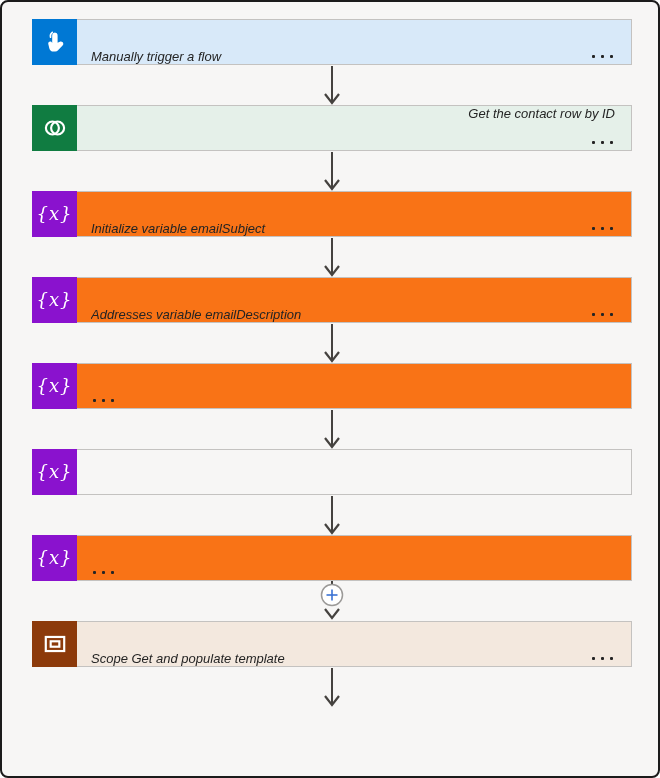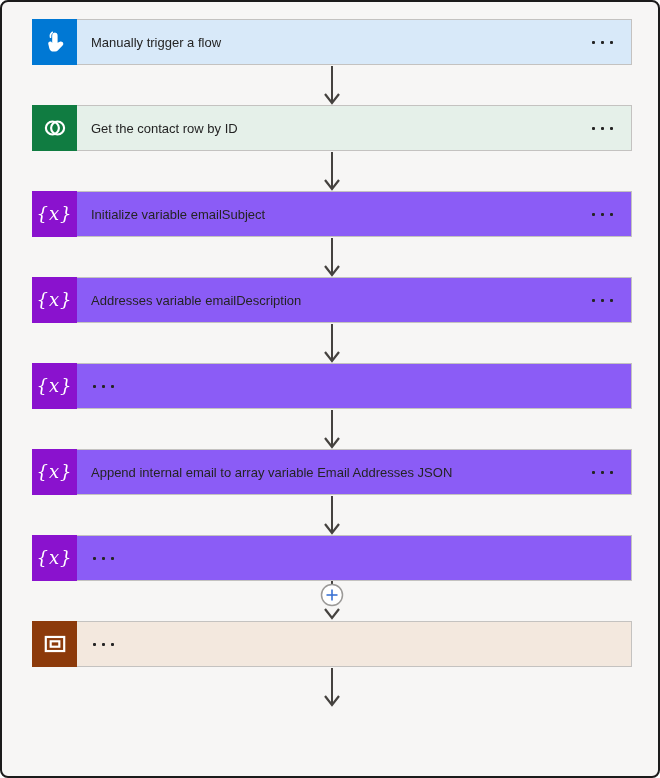--- a/index.html
+++ b/index.html
@@ -30,39 +30,40 @@
     width: 45px;
     display: flex;
     align-items: center;
     justify-content: center;
     margin: -1px 0 -1px -1px;
     height: 46px;
   }
   .node .body {
     flex: 1;
     display: flex;
-    align-items: center;
+    align-items: flex-end;
     padding: 0 16px 0 14px;
+    font-style: italic;
   }
   .node .title {
     flex: 1;
     font-size: 13px;
     color: #242424;
     white-space: nowrap;
     overflow: hidden;
     text-overflow: ellipsis;
   }
 
   
   .t-trigger  .icon { background: #0078d4; }
   .t-trigger  .body { background: #d8e9f9; }
   .t-dataverse .icon { background: #107c41; }
-  .t-dataverse .body { background: #e5f0e9; }
+  .t-dataverse .body { background: #e5f0e9; flex-direction: column; }
   .t-variable .icon { background: #8a12ce; }
-  .t-variable .body { background: #8b5cf6; }
+  .t-variable .body { background: #f97316; }
   .t-scope    .icon { background: #8c3a0b; }
   .t-scope    .body { background: #f3e8de; }
 
   .var-glyph {
     color: #ffffff;
     font-family: "DejaVu Serif", serif;
     font-style: italic;
     font-size: 18px;
     line-height: 1;
     letter-spacing: 1px;
@@ -210,28 +211,20 @@
   <div class="conn" style="top:408px">
     <svg width="16" height="40" viewBox="0 0 16 40">
       <line x1="8" y1="0" x2="8" y2="36" stroke="#45423f" stroke-width="2"></line>
       <path d="M1 28 L8 37 L15 28" fill="none" stroke="#45423f" stroke-width="2.2"></path>
     </svg>
   </div>
 
   <div class="node t-variable" style="top:447px">
     <div class="icon">
       <span class="var-glyph">{x}</span>
-    </div>
-    <div class="body">
-      <span class="title">Append internal email to array variable Email Addresses JSON</span>
-      <span class="menu">
-          <i></i>
-          <i></i>
-          <i></i>
-        </span>
     </div>
   </div>
 
   <div class="conn" style="top:494px">
     <svg width="16" height="40" viewBox="0 0 16 40">
       <line x1="8" y1="0" x2="8" y2="36" stroke="#45423f" stroke-width="2"></line>
       <path d="M1 28 L8 37 L15 28" fill="none" stroke="#45423f" stroke-width="2.2"></path>
     </svg>
   </div>
 
@@ -261,20 +254,21 @@
   </div>
 
   <div class="node t-scope" style="top:619px">
     <div class="icon">
       <svg width="26" height="26" viewBox="0 0 24 24">
         <rect x="3.5" y="5.5" width="17" height="13" fill="none" stroke="#ffffff" stroke-width="2"></rect>
         <rect x="8" y="9.5" width="8" height="5" fill="none" stroke="#ffffff" stroke-width="2"></rect>
       </svg>
     </div>
     <div class="body">
+      <span class="title">Scope Get and populate template</span>
       <span class="menu">
           <i></i>
           <i></i>
           <i></i>
         </span>
     </div>
   </div>
 
   <div class="conn" style="top:666px">
     <svg width="16" height="40" viewBox="0 0 16 40">

